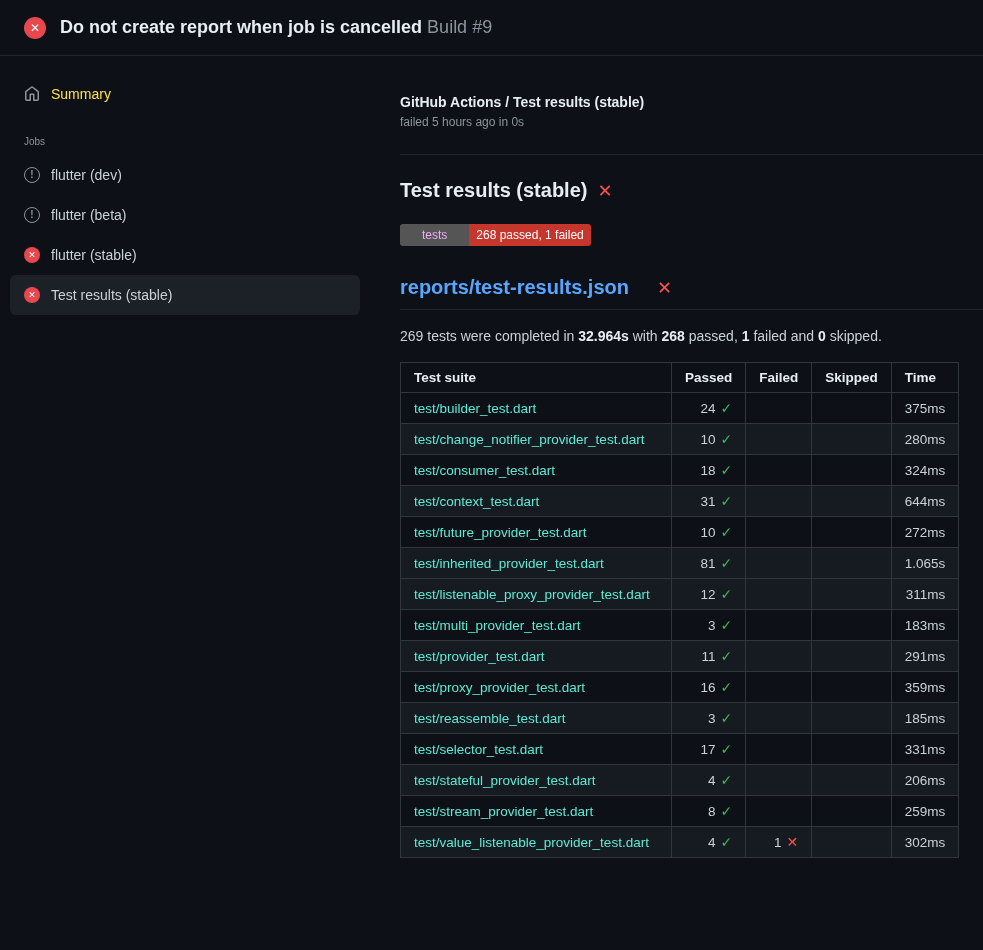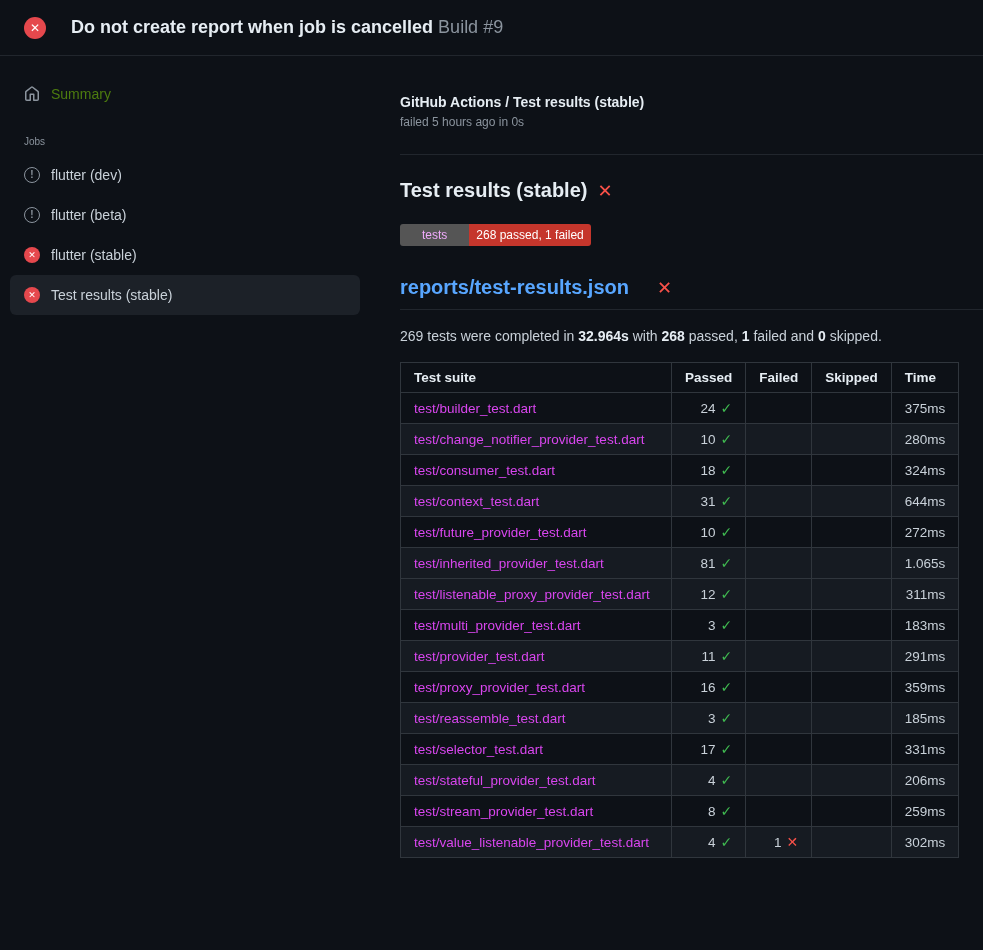--- a/index.html
+++ b/index.html
@@ -25,31 +25,31 @@
     border-radius: 50%; flex: none;
     color: #ffffff; font-weight: 700; line-height: 1;
   }
   .status-circle.failed { background: #e5484d; }
   .status-circle.lg { width: 22px; height: 22px; font-size: 12px; }
   .status-circle.sm { width: 16px; height: 16px; font-size: 9px; }
   .status-circle.neutral {
     background: transparent; border: 1px solid #8b949e; color: #8b949e;
     box-sizing: border-box; font-size: 10px;
   }
-  .topbar h1 { margin: 11px; font-size: 18px; font-weight: 700; color: #e6edf3; text-align: right; }
+  .topbar h1 { margin: 0; font-size: 18px; font-weight: 700; color: #e6edf3; text-align: right; }
   .topbar .build { color: #8b949e; font-weight: 400; }
 
   
   .layout { display: flex; align-items: flex-start; }
 
   
   .sidebar { width: 376px; flex: none; box-sizing: border-box; padding: 20px 16px 0 10px; }
   .side-item {
     height: 36px; display: flex; align-items: center; gap: 11px;
-    padding: 0 14px; border-radius: 6px; cursor: pointer; color: #4d7c0f;
+    padding: 0 14px; border-radius: 6px; cursor: pointer; color: #fde047;
   }
   .jobs-label { margin: 24px 0 8px 14px; font-size: 10px; color: #8b949e; }
   .job-item {
     height: 40px; display: flex; align-items: center; gap: 11px;
     padding: 0 14px; border-radius: 6px; cursor: pointer; color: #c9d1d9;
     font-size: 14px;
   }
   .job-item.selected { background: #1c2128; }
   .home-icon { flex: none; display: inline-flex; }
 
@@ -88,21 +88,21 @@
     margin-top: 18px; border-collapse: collapse; font-size: 13.5px;
   }
   .results-table th, .results-table td {
     border: 1px solid #30363d; padding: 7px 13px; white-space: nowrap;
   }
   .results-table th { font-weight: 700; color: #e6edf3; text-align: left; }
   .results-table th.suite-col { text-align: left; }
   .results-table td.suite-col { width: 244px; }
   .results-table td.num-col { text-align: right; }
   .results-table tr.alt td { background: #161b22; }
-  .results-table a { color: #d946ef; }
+  .results-table a { color: #5eead4; }
   .check-mini { color: #3fb950; font-weight: 700; margin-left: 5px; font-size: 14px; }
   .cross-mini { color: #f85149; font-weight: 700; margin-left: 5px; font-size: 14px; }
   .stat-num { color: #c9d1d9; }
 </style>
 </head>
 <body>
 
 <header class="topbar">
   <span class="status-circle failed lg">
     <span>✕</span>

